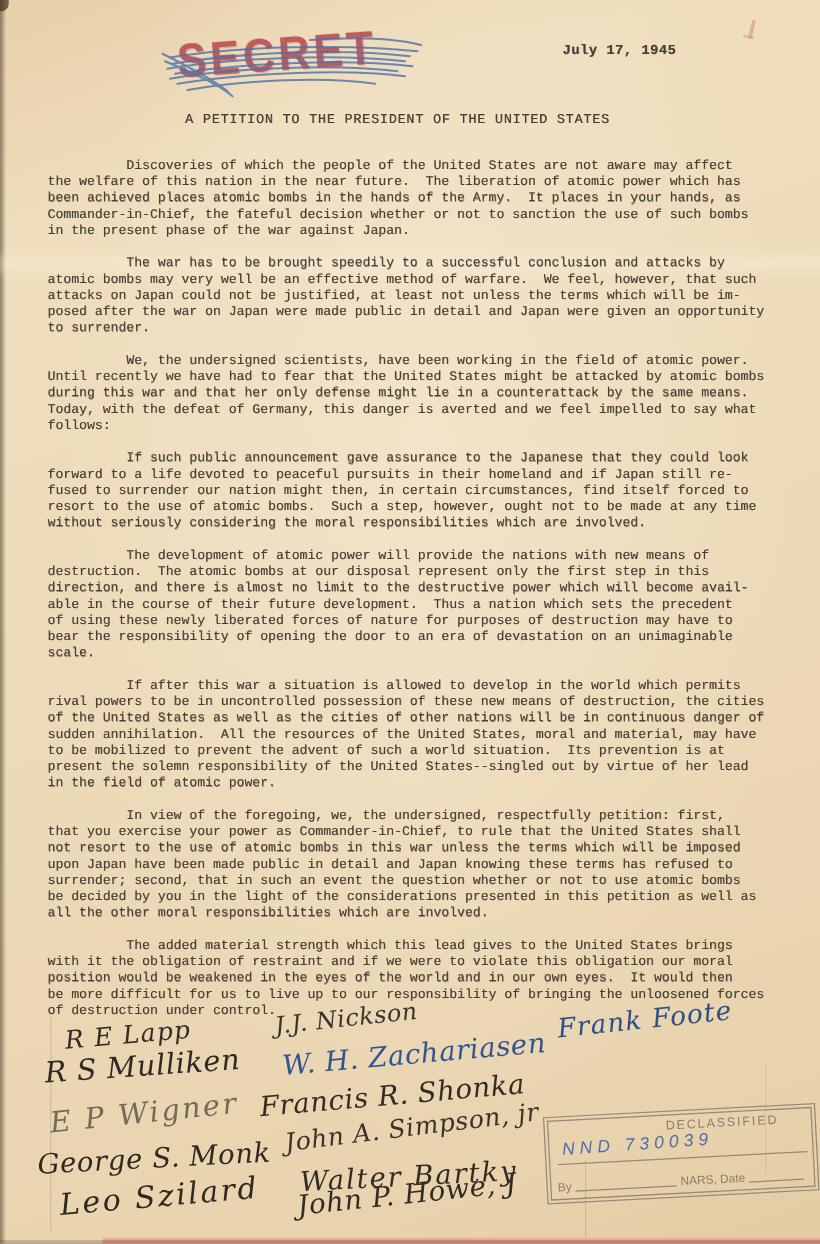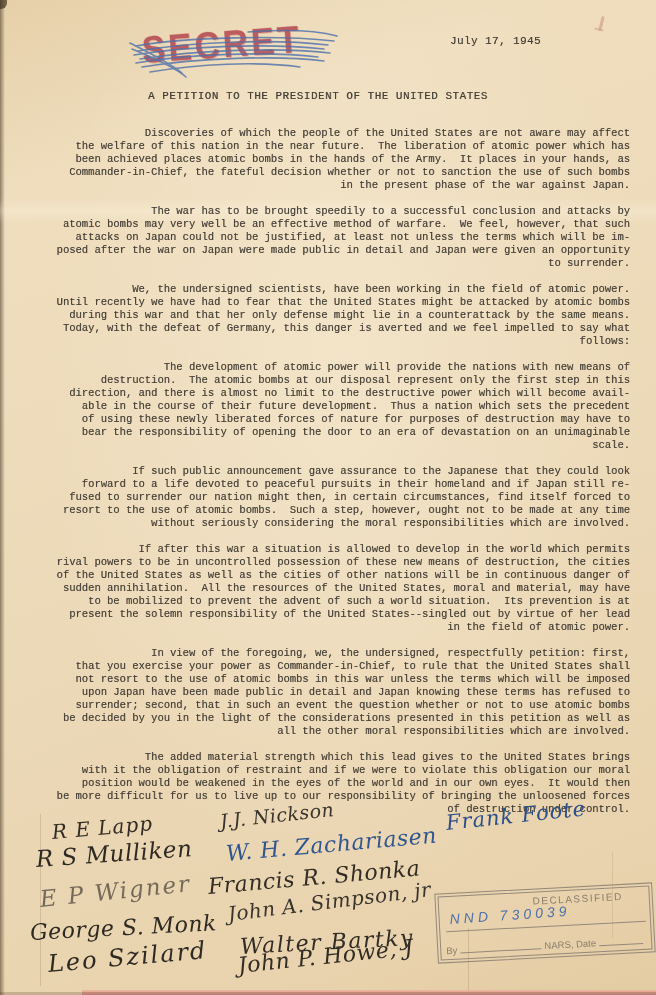--- a/index.html
+++ b/index.html
@@ -28,37 +28,37 @@
   .pencil-mark{position:absolute;left:600px;top:16px;width:3px;height:15px;
     background:rgba(201,124,112,0.45);transform:rotate(14deg);border-radius:2px;}
   .pencil-mark::after{content:"";position:absolute;left:-4px;top:13px;width:9px;height:2px;
     background:rgba(201,124,112,0.35);}
   .bottom-strip{position:absolute;left:82px;right:0;bottom:0;height:5px;
     background:linear-gradient(to top,#dd867f,#eab49d);opacity:.85;}
   .bottom-shadow{position:absolute;left:0;right:0;bottom:0;height:3px;background:rgba(90,60,40,.25);}
 
   
   .date-line{position:absolute;left:450px;top:35px;font-size:11px;letter-spacing:.4px;
-    text-shadow:.3px .3px 0 rgba(69,63,54,.55);}
+    text-shadow:.3px .3px 0 rgba(69,63,54,.55);font-weight:bold;}
   .doc-title{position:absolute;left:0;right:0;top:90px;text-align:center;font-size:10.8px;
     letter-spacing:.6px;transform:translateX(-10px);text-shadow:.35px .35px 0 rgba(69,63,54,.6);}
 
   
   .secret-stamp{position:absolute;left:128px;top:22px;width:215px;height:62px;}
   .secret-word{position:absolute;left:14px;top:8px;
     font-family:"Liberation Sans","DejaVu Sans",sans-serif;font-weight:700;font-size:35px;
     letter-spacing:3px;color:#b2414b;opacity:.82;transform:rotate(-4deg) scaleY(1.08);
     transform-origin:left center;
     text-shadow:1px 1px 0 rgba(178,65,75,.35), -0.5px -0.5px 0 rgba(178,65,75,.25);}
   .secret-scribble{position:absolute;left:0;top:0;}
 
   
   .body-text{position:absolute;left:38px;top:127px;width:592px;font-size:10.5px;line-height:13px;
     text-shadow:.3px .3px 0 rgba(69,63,54,.5);}
-  .para{white-space:pre;margin:0 0 13px 0;text-align:right;}
+  .para{white-space:pre;margin:0 0 13px 0;}
 
   
   .sig{position:absolute;font-family:"DejaVu Serif","Liberation Serif",serif;font-style:italic;
     white-space:nowrap;transform-origin:left center;}
   .sg1{left:52px;top:820px;font-size:20px;transform:rotate(-5deg);letter-spacing:1px;}
   .sg2{left:220px;top:810px;font-size:19px;transform:rotate(-6deg);letter-spacing:.5px;}
   .sg3{left:446px;top:811px;font-size:21px;transform:rotate(-6deg);letter-spacing:1px;}
   .sg4{left:36px;top:846px;font-size:23px;transform:rotate(-4deg);letter-spacing:.5px;}
   .sg5{left:226px;top:841px;font-size:22px;transform:rotate(-5deg);letter-spacing:.5px;}
   .sg6{left:40px;top:886px;font-size:23px;transform:rotate(-6deg);letter-spacing:2px;}
@@ -126,32 +126,32 @@
     <div class="para">          The war has to be brought speedily to a successful conclusion and attacks by
 atomic bombs may very well be an effective method of warfare.  We feel, however, that such
 attacks on Japan could not be justified, at least not unless the terms which will be im-
 posed after the war on Japan were made public in detail and Japan were given an opportunity
 to surrender.</div>
     <div class="para">          We, the undersigned scientists, have been working in the field of atomic power.
 Until recently we have had to fear that the United States might be attacked by atomic bombs
 during this war and that her only defense might lie in a counterattack by the same means.
 Today, with the defeat of Germany, this danger is averted and we feel impelled to say what
 follows:</div>
+    <div class="para">          If such public announcement gave assurance to the Japanese that they could look
+forward to a life devoted to peaceful pursuits in their homeland and if Japan still re-
+fused to surrender our nation might then, in certain circumstances, find itself forced to
+resort to the use of atomic bombs.  Such a step, however, ought not to be made at any time
+without seriously considering the moral responsibilities which are involved.</div>
     <div class="para">          The development of atomic power will provide the nations with new means of
 destruction.  The atomic bombs at our disposal represent only the first step in this
 direction, and there is almost no limit to the destructive power which will become avail-
 able in the course of their future development.  Thus a nation which sets the precedent
 of using these newly liberated forces of nature for purposes of destruction may have to
 bear the responsibility of opening the door to an era of devastation on an unimaginable
 scale.</div>
-    <div class="para">          If such public announcement gave assurance to the Japanese that they could look
-forward to a life devoted to peaceful pursuits in their homeland and if Japan still re-
-fused to surrender our nation might then, in certain circumstances, find itself forced to
-resort to the use of atomic bombs.  Such a step, however, ought not to be made at any time
-without seriously considering the moral responsibilities which are involved.</div>
     <div class="para">          If after this war a situation is allowed to develop in the world which permits
 rival powers to be in uncontrolled possession of these new means of destruction, the cities
 of the United States as well as the cities of other nations will be in continuous danger of
 sudden annihilation.  All the resources of the United States, moral and material, may have
 to be mobilized to prevent the advent of such a world situation.  Its prevention is at
 present the solemn responsibility of the United States--singled out by virtue of her lead
 in the field of atomic power.</div>
     <div class="para">          In view of the foregoing, we, the undersigned, respectfully petition: first,
 that you exercise your power as Commander-in-Chief, to rule that the United States shall
 not resort to the use of atomic bombs in this war unless the terms which will be imposed

